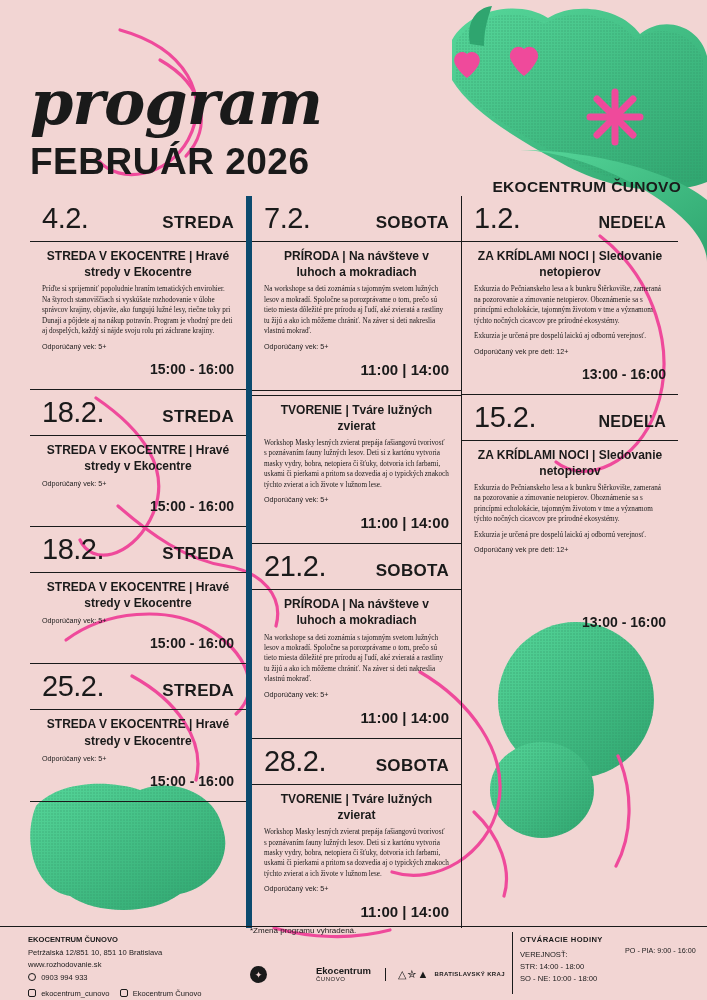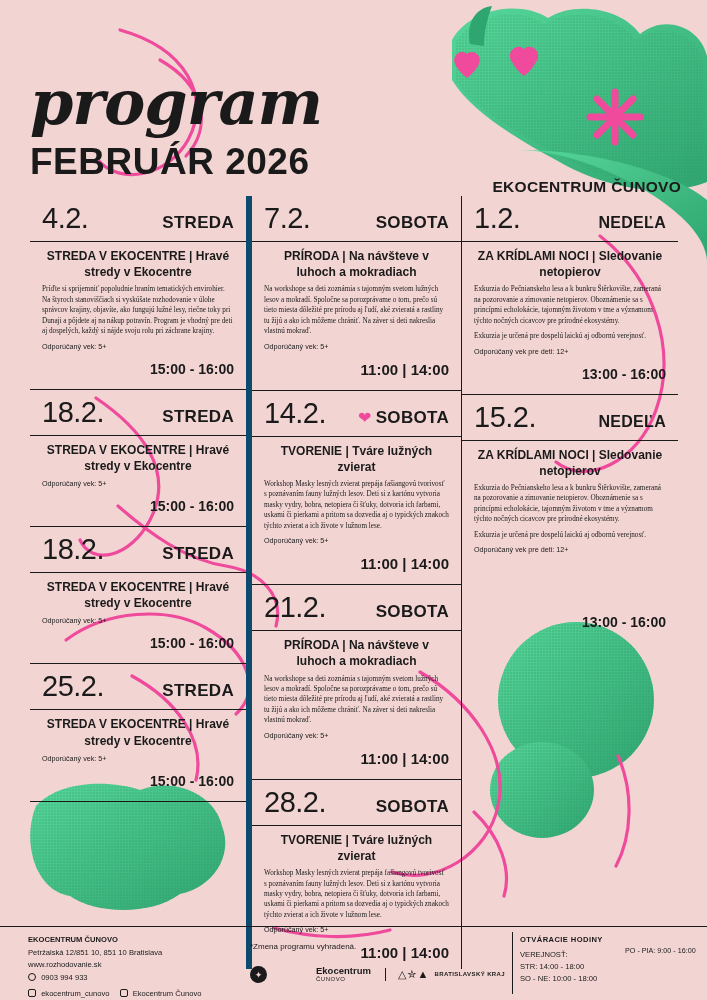--- a/index.html
+++ b/index.html
@@ -59,21 +59,21 @@
   .ev-body p { margin-bottom:5px;font-family:Liberation Serif, serif; }
   .ev-rec { font-size:7.2px; margin-top:5px; }
   .times { text-align:right; font-size:14px; font-weight:700; padding:2px 12px 8px 12px; }
   .times.mid { font-size:15px; }
 
   
   .footer-line { position:absolute; left:0; top:926px; width:707px; border-top:1px solid #1a1a1a; }
   .footer { position:absolute; left:0; top:926px; width:707px; height:74px; }
   .f-left { position:absolute; left:28px; top:8px; font-size:7.6px; line-height:1.65; }
   .f-left .bold { font-weight:700; }
-  .f-note { position:absolute; left:250px; top:16px; font-size:8px; }
+  .f-note { position:absolute; left:250px; top:0; font-size:8px; }
   .f-logos { position:absolute; left:250px; top:40px; display:flex; align-items:center; gap:14px; }
   .logo-eko { display:flex; align-items:center; gap:5px; }
   .logo-eko .circ {
     width:17px; height:17px; border-radius:50%; background:#1a1a1a;
     display:flex; align-items:center; justify-content:center; color:#f2d5d3; font-size:9px;
   }
   .logo-eko .txt { font-size:9.5px; font-weight:700; line-height:1.05;margin-left:44px; }
   .logo-eko .txt small { display:block; font-size:6px; font-weight:400; letter-spacing:0.5px; }
   .logo-bsk { display:flex; align-items:center; gap:5px; border-left:1px solid #1a1a1a; padding-left:12px;}
   .logo-bsk .glyphs { font-size:11px; letter-spacing:1px; }
@@ -255,27 +255,20 @@
           <div class="ev-body">
             <p>Na workshope sa deti zoznámia s tajomným svetom lužných lesov a mokradí. Spoločne sa porozprávame o tom, prečo sú tieto miesta dôležité pre prírodu aj ľudí, aké zvieratá a rastliny tu žijú a ako ich môžeme chrániť. Na záver si deti nakreslia vlastnú mokraď.</p>
           </div>
           <div class="ev-rec">Odporúčaný vek: 5+</div>
         </div>
         <div class="times mid">11:00 | 14:00</div>
         <hr class="rule">
       </div>
 
       <div>
-        <div class="daybar">
-          <span class="daynum">14.2.</span>
-          <span>
-            <span class="heart">❤</span>
-            <span class="dayname">SOBOTA</span>
-          </span>
-        </div>
         <hr class="rule">
         <div class="ev">
           <div class="ev-title">
             <span>TVORENIE</span>
             <span class="sep"> | </span>
             <span>Tváre lužných zvierat</span>
           </div>
           <div class="ev-body">
             <p>Workshop Masky lesných zvierat prepája fašiangovú tvorivosť s poznávaním fauny lužných lesov. Deti si z kartónu vytvoria masky vydry, bobra, netopiera či šťuky, dotvoria ich farbami, uskami či pierkami a pritom sa dozvedia aj o typických znakoch týchto zvierat a ich živote v lužnom lese.</p>
           </div>

